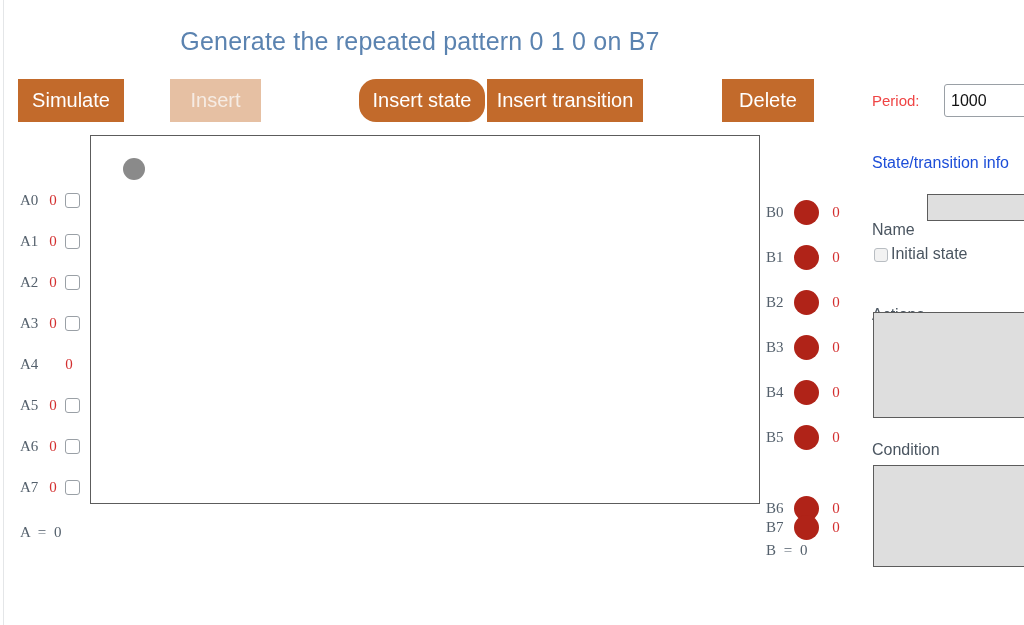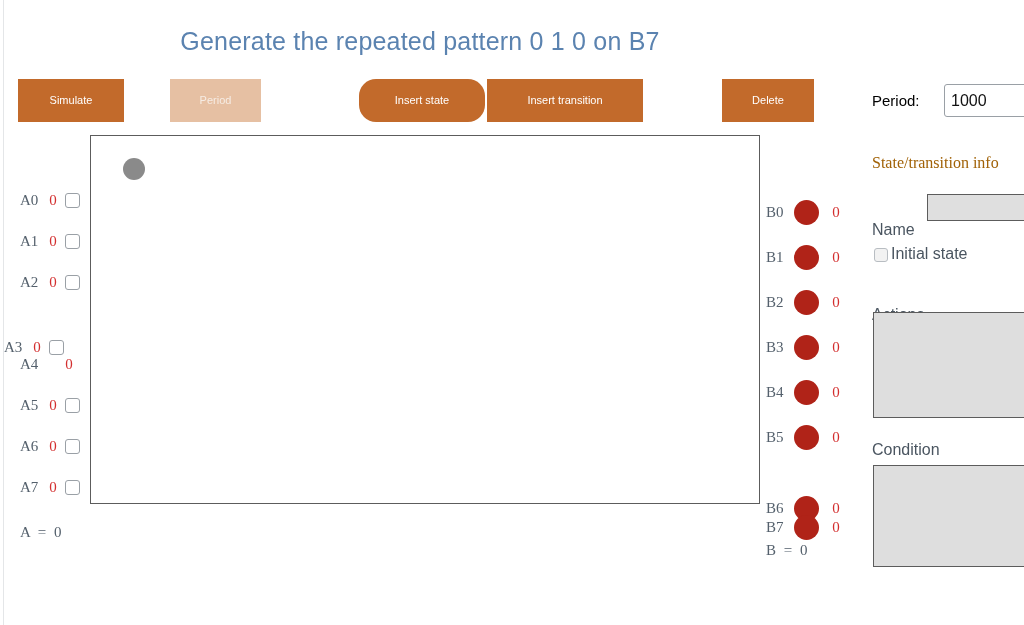--- a/index.html
+++ b/index.html
@@ -38,21 +38,21 @@
 
   
   .toolbar-btn {
     position: absolute;
     top: 79px;
     height: 43px;
     background: #c26a2b;
     color: #ffffff;
     border: none;
     font-family: "Liberation Sans", sans-serif;
-    font-size: 11px;
+    font-size: 20px;
     font-weight: 400;
     line-height: 43px;
     text-align: center;
     padding: 0;
     cursor: pointer;
     border-radius: 0;
   }
   .toolbar-btn.disabled {
     background: #e6c0a3;
     color: #f6ece4;
@@ -60,21 +60,21 @@
   }
   #btn-simulate   { left: 18px;  width: 106px; }
   #btn-pause      { left: 170px; width: 91px;  }
   #btn-insert-state      { left: 359px; width: 126px; border-radius: 17px; }
   #btn-insert-transition { left: 487px; width: 156px; }
   #btn-delete     { left: 722px; width: 92px; }
 
   
   .period-label {
     position: absolute; left: 872px; top: 92px;
-    font-size: 15px; color: #000000;
+    font-size: 15px; color: #ef4444;
     white-space: nowrap;
   }
   .period-input {
     position: absolute; left: 944px; top: 84px;
     width: 86px; height: 33px;
     background: #ffffff;
     border: 1px solid #9aa0a6;
     border-radius: 3px;
     font-family: "Liberation Sans", sans-serif;
     font-size: 16px;
@@ -139,23 +139,22 @@
     color: #54606c;
     white-space: nowrap;
     letter-spacing: 2px;
   }
 
   
   .panel-heading {
     position: absolute;
     left: 872px; top: 154px;
     font-size: 16px;
-    color: #a16207;
-    white-space: nowrap;
-    font-family: Liberation Serif, serif;
+    color: #1d4ed8;
+    white-space: nowrap;
   }
   .field-label {
     position: absolute;
     font-size: 16px;
     color: #4a5560;
     white-space: nowrap;
   }
   #lbl-name { left: 872px; top: 221px; }
   #lbl-initial-state { left: 891px; top: 245px; }
   #lbl-actions { left: 872px; top: 287px; margin-top: 19px; }
@@ -197,21 +196,21 @@
 </head>
 <body>
 
 <div id="app">
 
   <div class="edge-rule"></div>
 
   <div class="page-title">Generate the repeated pattern 0 1 0 on B7</div>
 
   <button class="toolbar-btn" id="btn-simulate">Simulate</button>
-  <button class="toolbar-btn disabled" id="btn-pause">Period</button>
+  <button class="toolbar-btn disabled" id="btn-pause">Insert</button>
   <button class="toolbar-btn" id="btn-insert-state">Insert state</button>
   <button class="toolbar-btn" id="btn-delete">Delete</button>
   <button class="toolbar-btn" id="btn-insert-transition">Insert transition</button>
 
   <div class="period-label">Period:</div>
   <input class="period-input" id="period-input" value="1000" style="">
 
   <div class="io-col" id="inputs-col">
       <div class="io-row" style="left: 20px; top: 192px;">
         <span class="io-name">A0</span>
@@ -221,21 +220,21 @@
       <div class="io-row" style="left: 20px; top: 233px;">
         <span class="io-name">A1</span>
         <span class="io-val">0</span>
         <span class="io-check"></span>
       </div>
       <div class="io-row" style="left: 20px; top: 274px;">
         <span class="io-name">A2</span>
         <span class="io-val">0</span>
         <span class="io-check"></span>
       </div>
-      <div class="io-row" style="left: 4px; top: 315px; margin-top: 24px;">
+      <div class="io-row" style="left: 20px; top: 315px;">
         <span class="io-name">A3</span>
         <span class="io-val">0</span>
         <span class="io-check"></span>
       </div>
       <div class="io-row" style="left: 20px; top: 356px; gap: 16px;">
         <span class="io-name">A4</span>
         <span class="io-val">0</span>
         <span class="io-check"></span>
       </div>
       <div class="io-row" style="left: 20px; top: 397px;">

